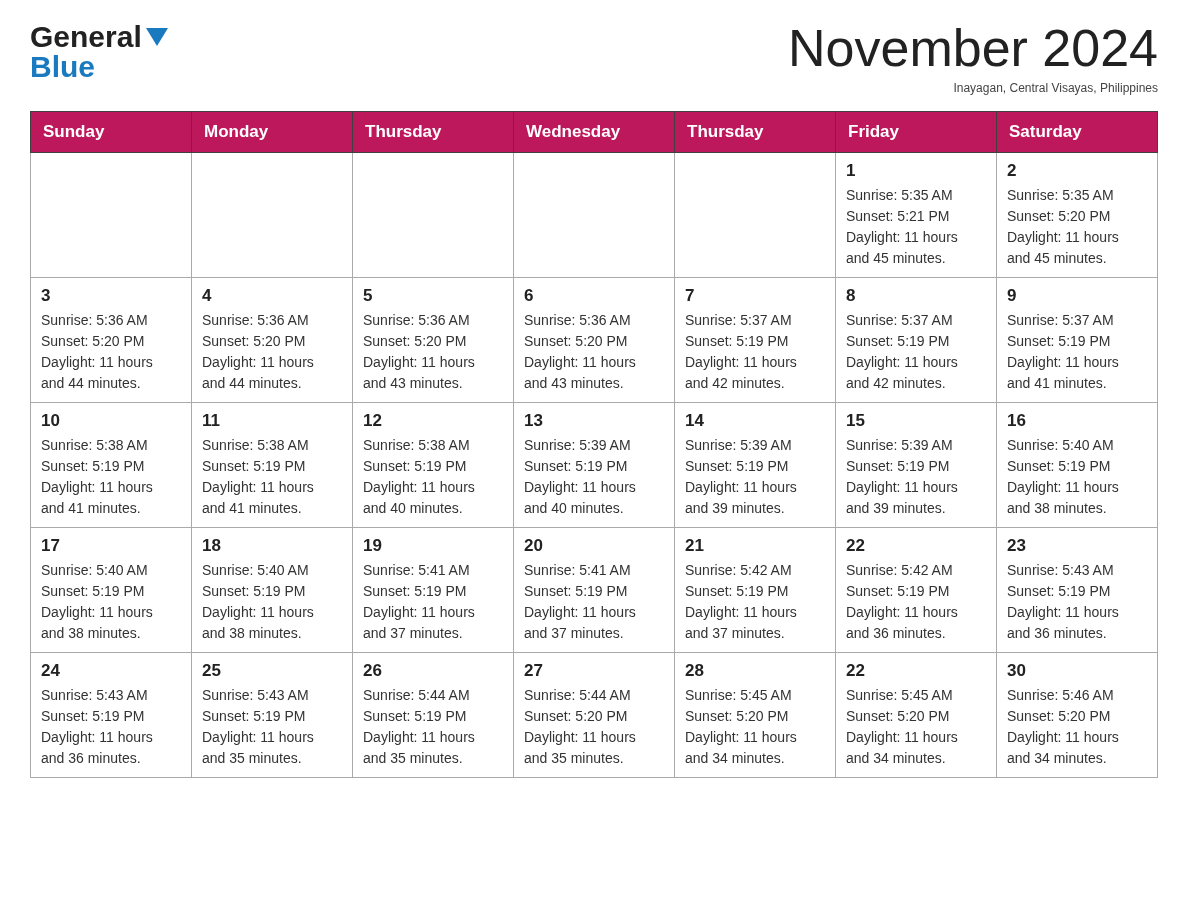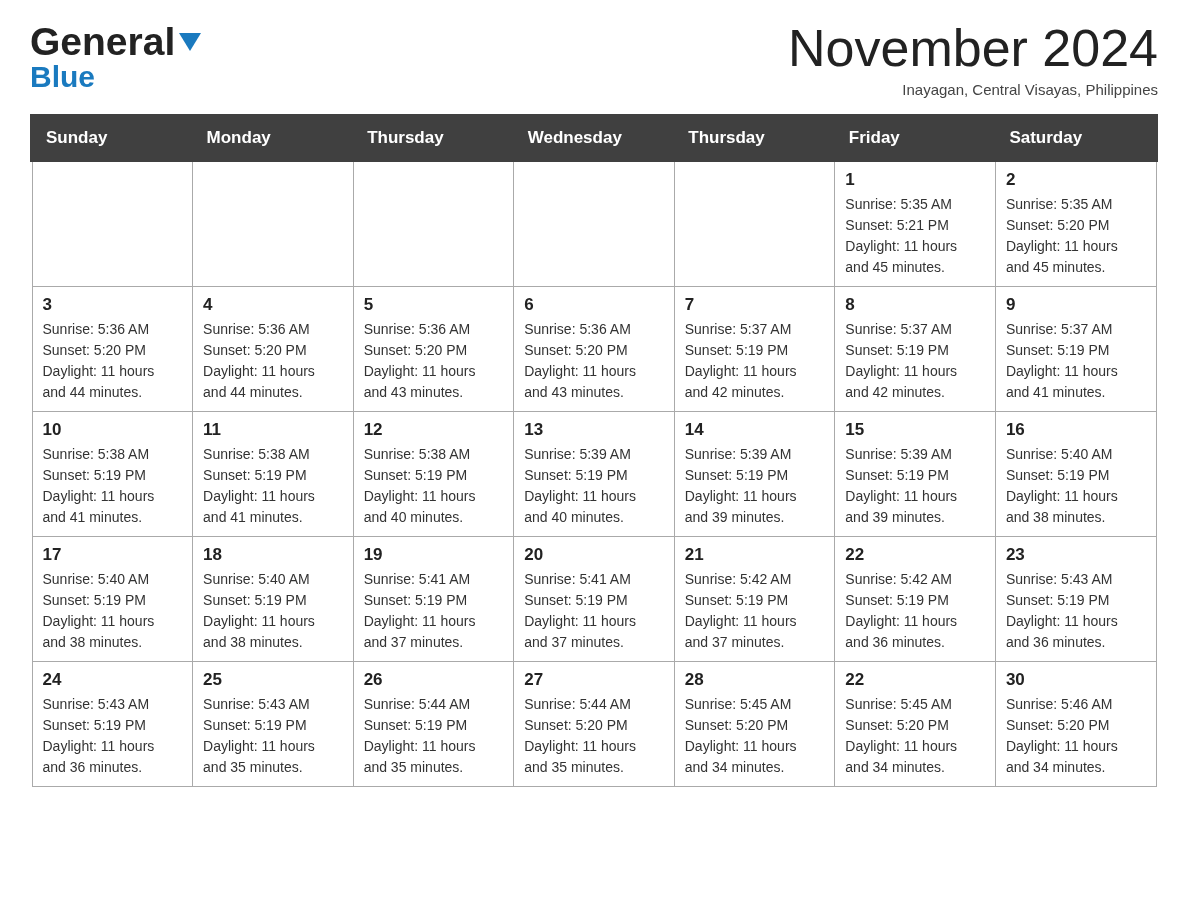--- a/index.html
+++ b/index.html
@@ -25,37 +25,37 @@
     .title-section {
       text-align: right;
     }
     .month-title {
       font-size: 52px;
       font-weight: normal;
       color: #222;
       line-height: 1.1;
     }
     .location-title {
-      font-size: 15px;
+      font-size: 12px;
       color: #444;
       margin-top: 4px;
     }
     .calendar {
       width: 100%;
       border-collapse: collapse;
       border: 1px solid #999;
     }
     .calendar th {
-      background: #404040;
+      background: #be185d;
       color: #fff;
       font-size: 17px;
       font-weight: bold;
       padding: 10px 12px;
       text-align: left;
-      border: 4px solid #404040;
+      border: 1px solid #404040;
     }
     .calendar td {
       vertical-align: top;
       padding: 8px 10px;
       border: 1px solid #aaa;
       width: 14.28%;
       min-height: 100px;
       height: 110px;
     }
     .day-number {
@@ -83,21 +83,21 @@
       flex-direction: row;
       align-items: center;
     }
   </style>
 </head>
 <body>
 
 <div class="header">
   <div class="logo">
     <div class="logo-row">
-      <span style="font-size:39px;font-weight:bold;color:#222;">General</span>
+      <span style="font-size:30px;font-weight:bold;color:#222;">General</span>
       <span style="display:inline-block;margin-left:4px;margin-top:4px;">
         <svg width="22" height="18" viewBox="0 0 22 18">
           <polygon points="0,0 22,0 11,18" fill="#1a7abf"></polygon>
         </svg>
       </span>
     </div>
     <span style="font-size:30px;font-weight:bold;color:#1a7abf;margin-top:-4px;text-align:center;">Blue</span>
   </div>
   <div class="title-section">
     <div class="month-title">November 2024</div>

